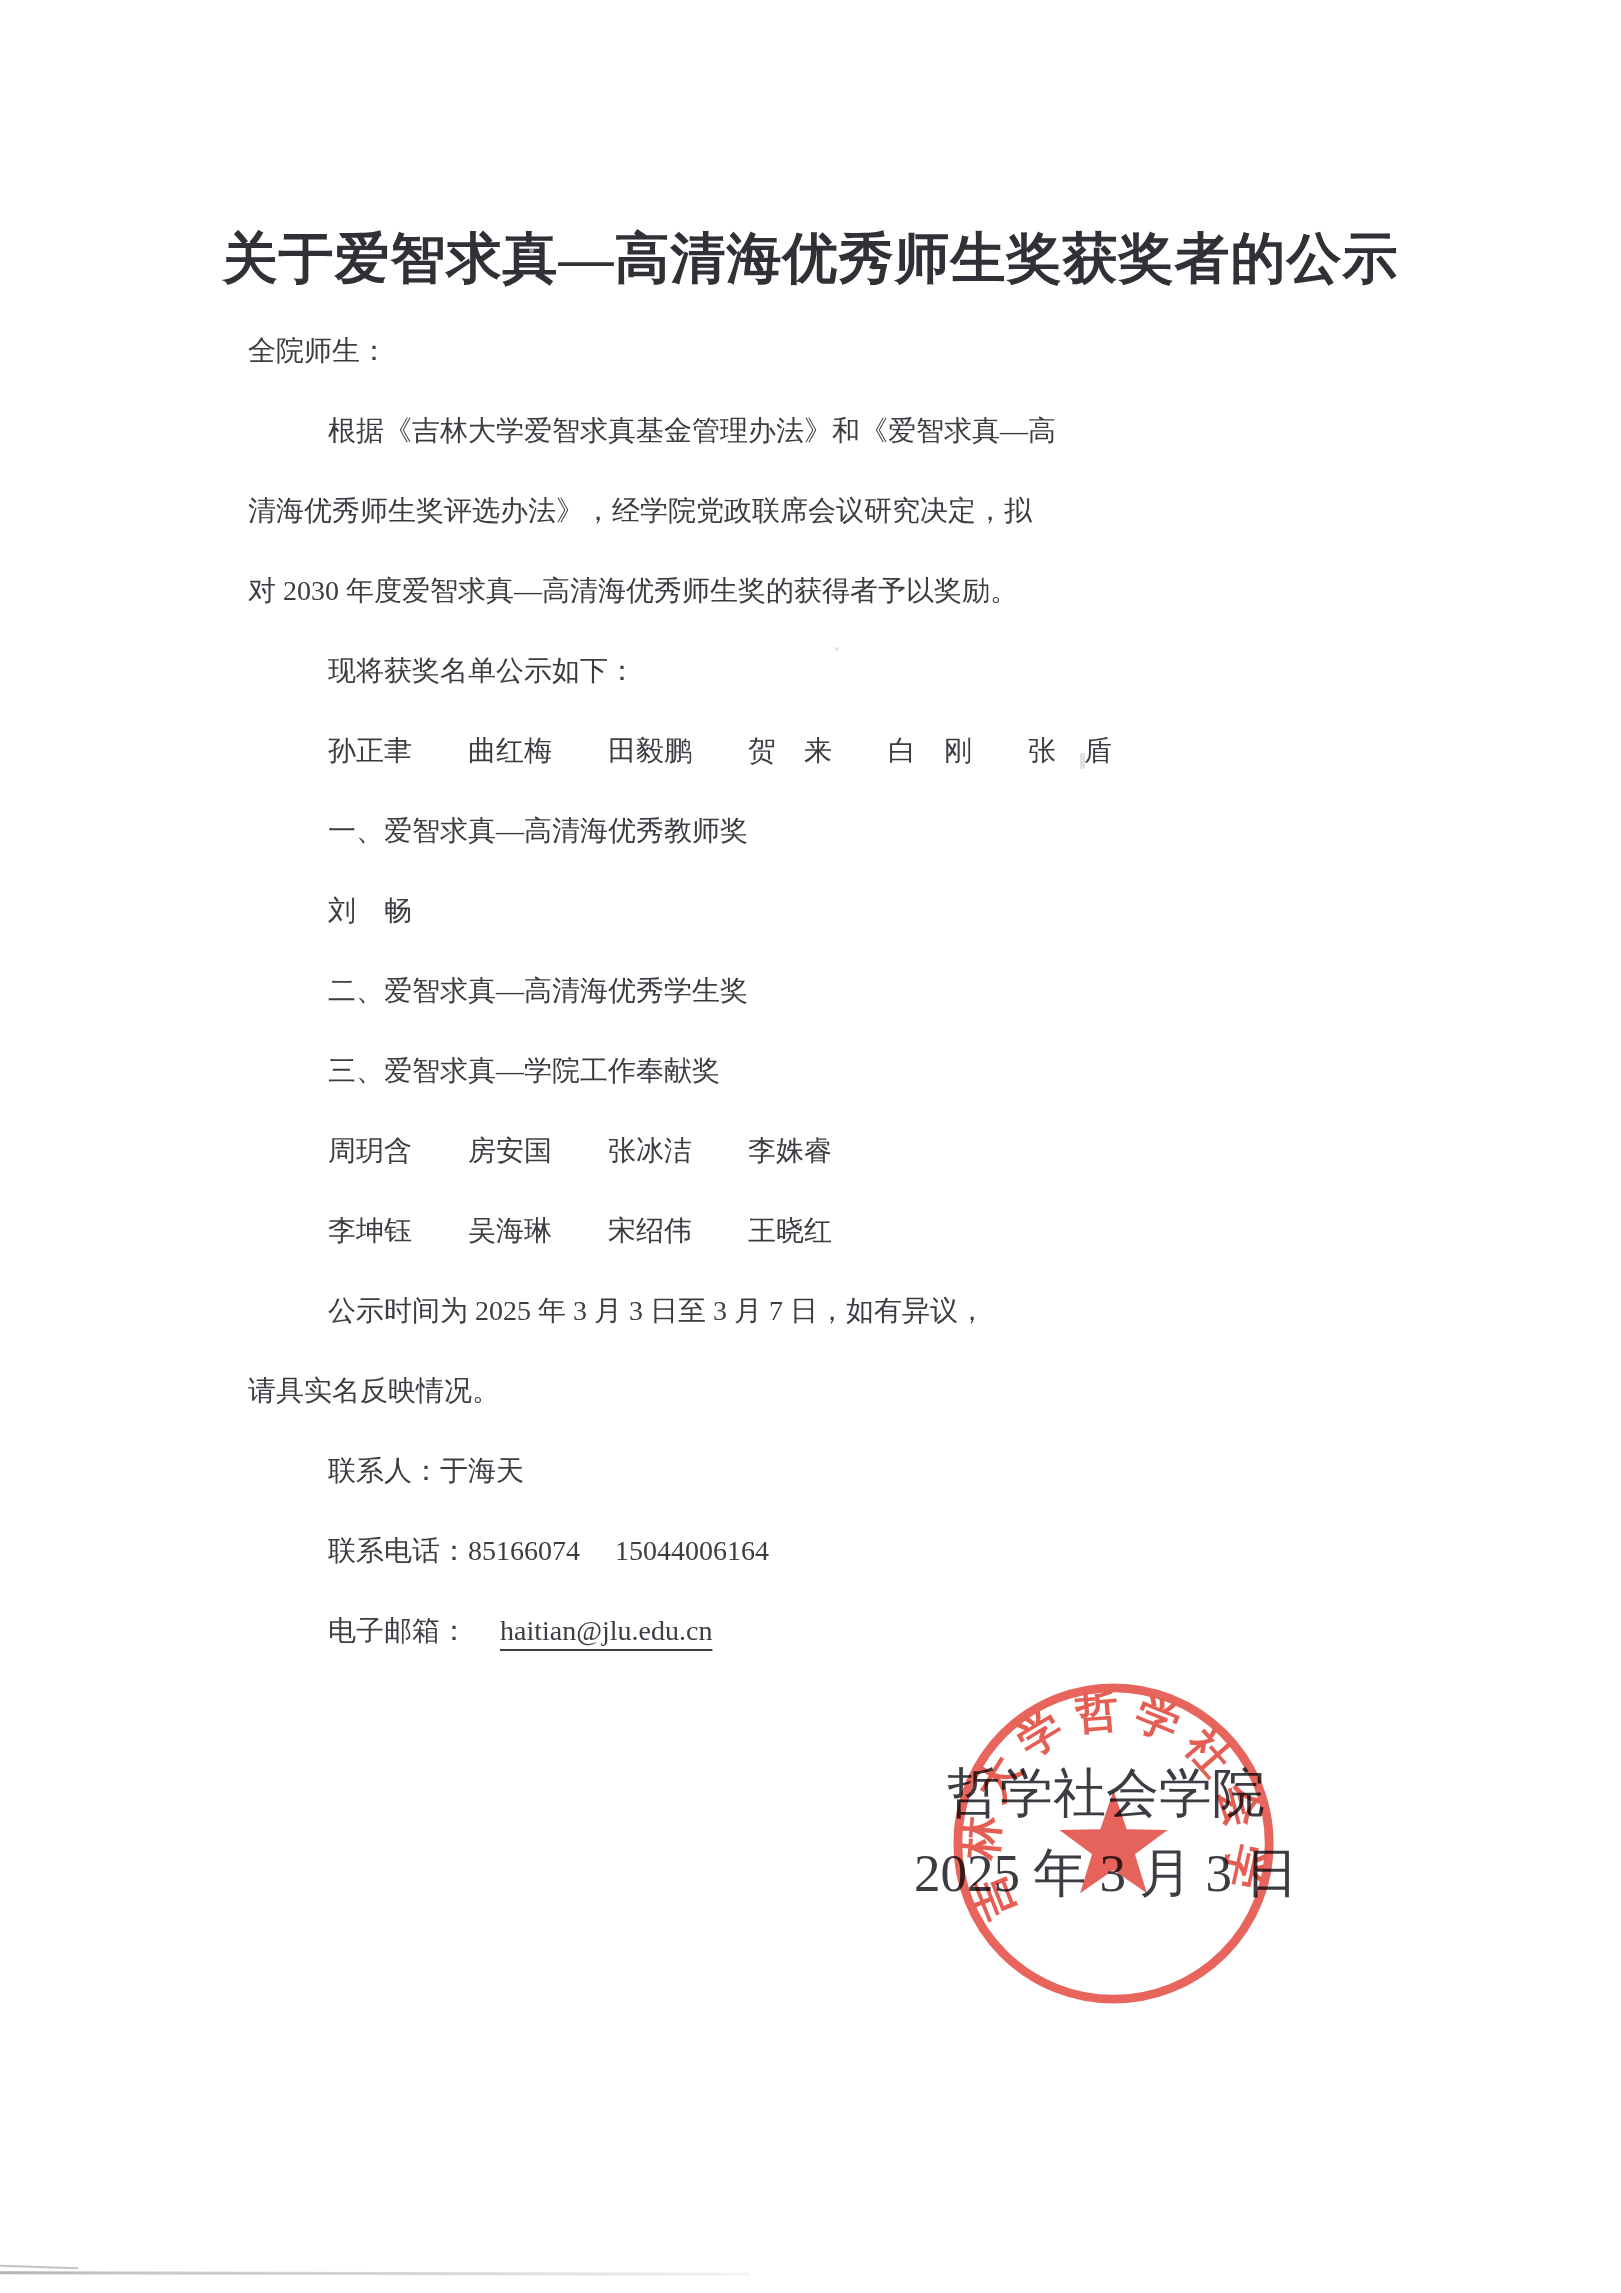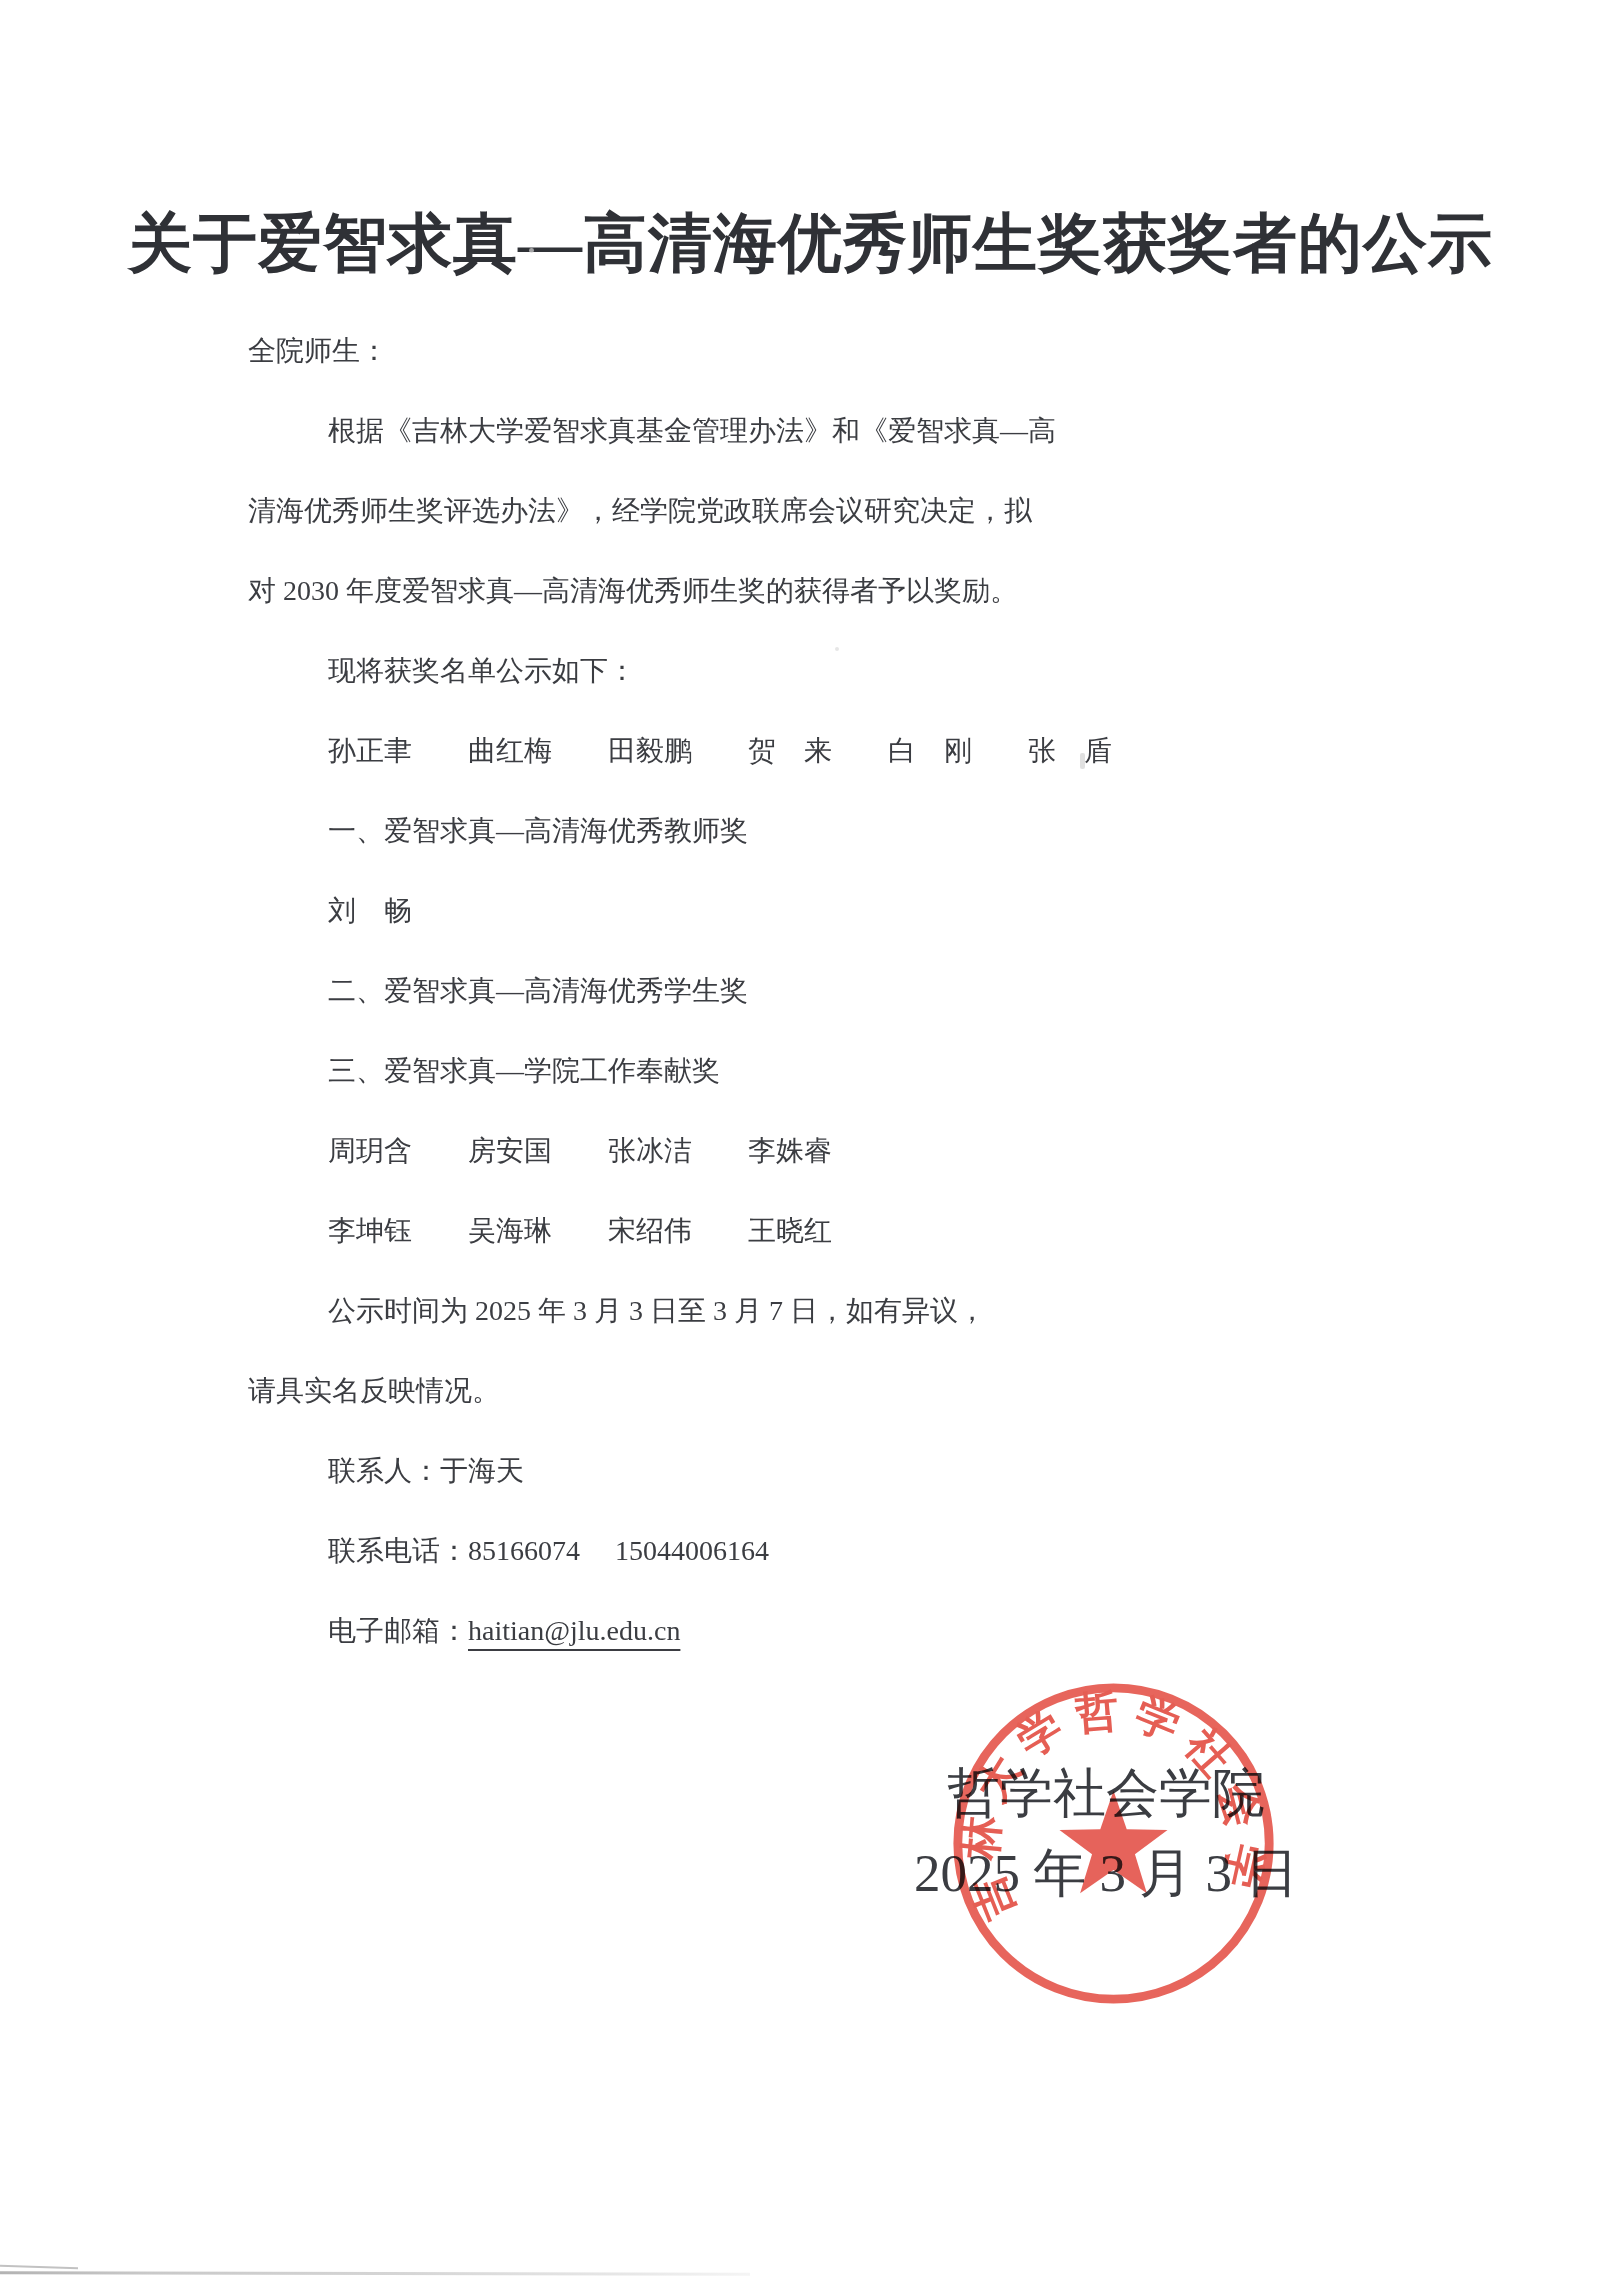--- a/index.html
+++ b/index.html
@@ -5,35 +5,36 @@
   html,body{margin:0;padding:0;}
   body{
     width:1621px;height:2294px;
     background:#ffffff;
     position:relative;
     font-family:"Liberation Serif","DejaVu Serif",serif;
     overflow:hidden;
   }
   .page{position:absolute;inset:0;background:#ffffff;color:#3b3d42;}
   .title{
-    position:absolute;top:200px;left:0;width:100%;
+    position:absolute;top:222px;left:0;width:100%;
     text-align:center;
-    font-size:64px;font-weight:bold;color:#2f3136;
+    font-size:55px;font-weight:bold;color:#2f3136;
     letter-spacing:1px;white-space:nowrap;
   }
   .content{
     position:absolute;left:248px;top:311px;width:1125px;
     font-size:28px;line-height:80px;color:#3b3d42;
   }
   .line{height:80px;white-space:nowrap;}
   .indent{text-indent:80px;}
   .underline{
     text-decoration:underline;
     text-decoration-thickness:2px;
     text-underline-offset:8.8px;
+    margin-left:32px;
   }
   .signature{
     position:absolute;left:861px;top:1753px;width:490px;
     text-align:center;font-size:53px;line-height:80px;
     color:#3b3d42;z-index:1;
   }
   .seal{
     position:absolute;left:949px;top:1679px;width:329px;height:329px;
     z-index:2;mix-blend-mode:multiply;opacity:0.95;
   }

